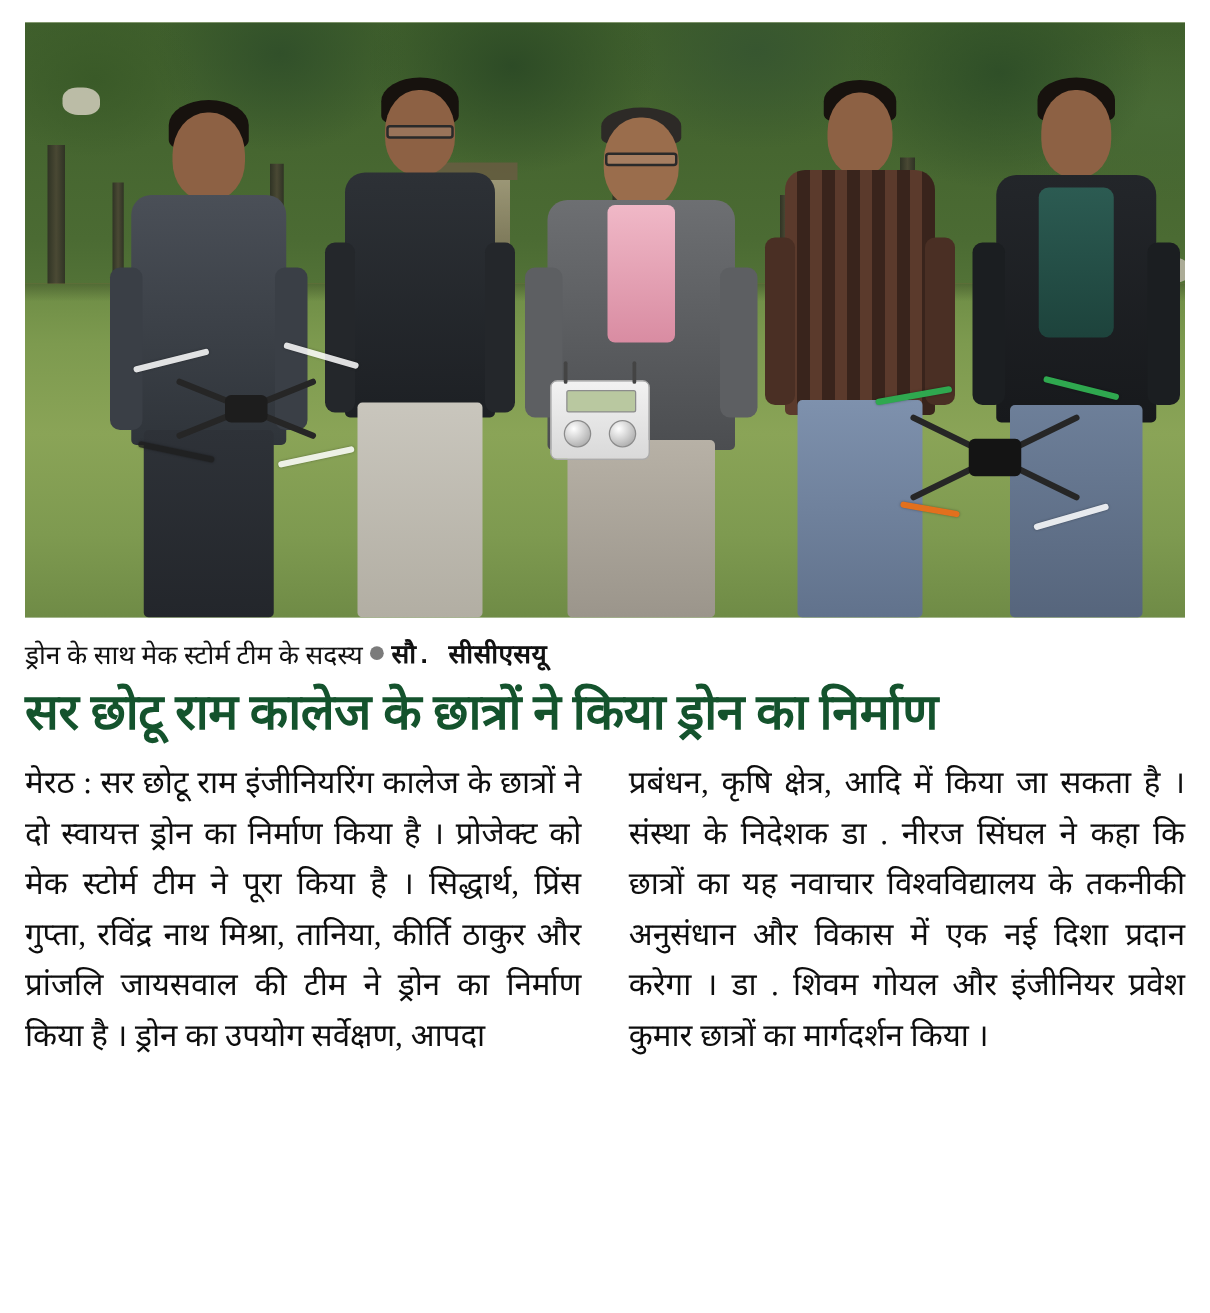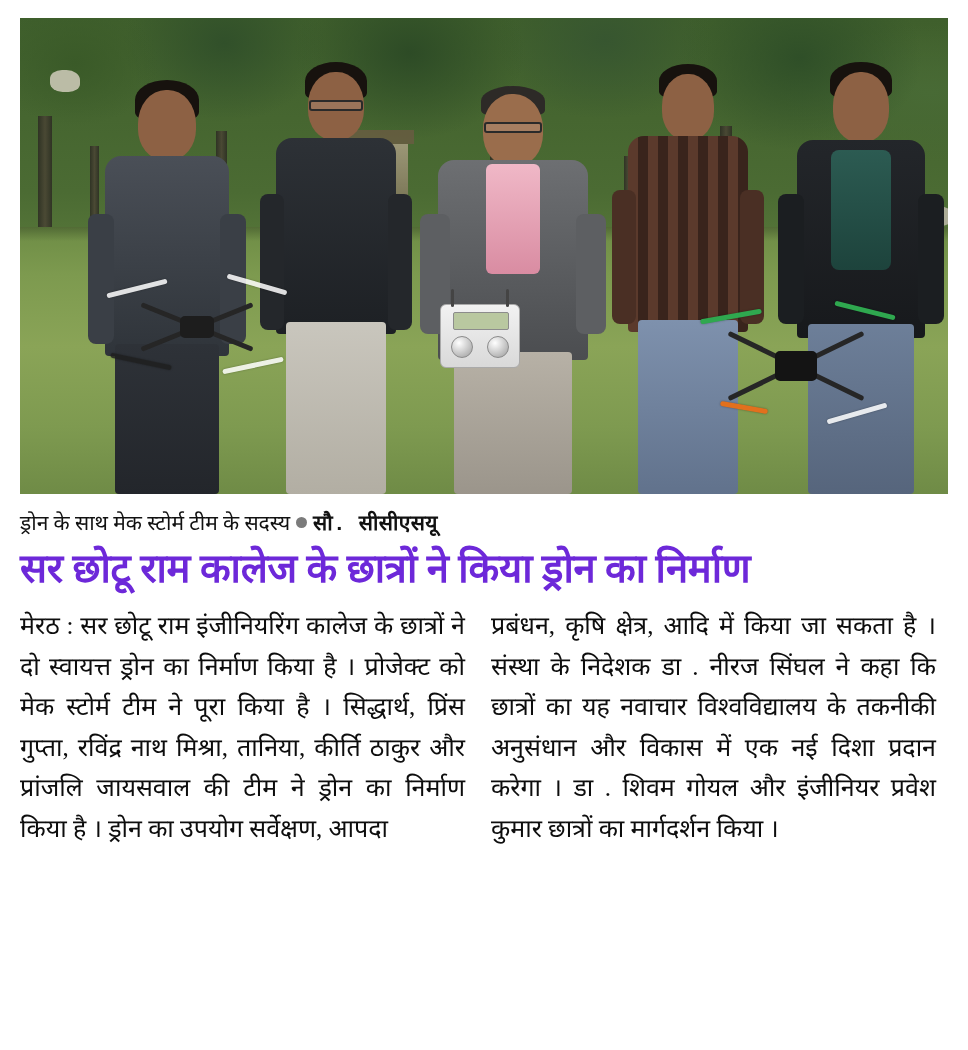--- a/index.html
+++ b/index.html
@@ -222,27 +222,27 @@
   .credit { font-weight: 700; letter-spacing: .3px; font-family: Liberation Mono, monospace; }
 
   
   .headline {
     font-family: "Liberation Serif", serif;
     font-weight: 700;
     font-size: 40px;
     line-height: 1.16;
     letter-spacing: -0.3px;
     margin: 10px 0 14px 0;
-    color: #6d28d9;
+    color: #14532d;
   }
 
   
   .columns {
     display: flex;
-    gap: 26px;
+    gap: 38px;
   }
   .col {
     width: 445px;
     font-size: 25px;
     line-height: 1.62;
     color: #0d0d0d;
     text-align: justify;
     text-justify: inter-word;
   }
   .col p { margin: 0; }

